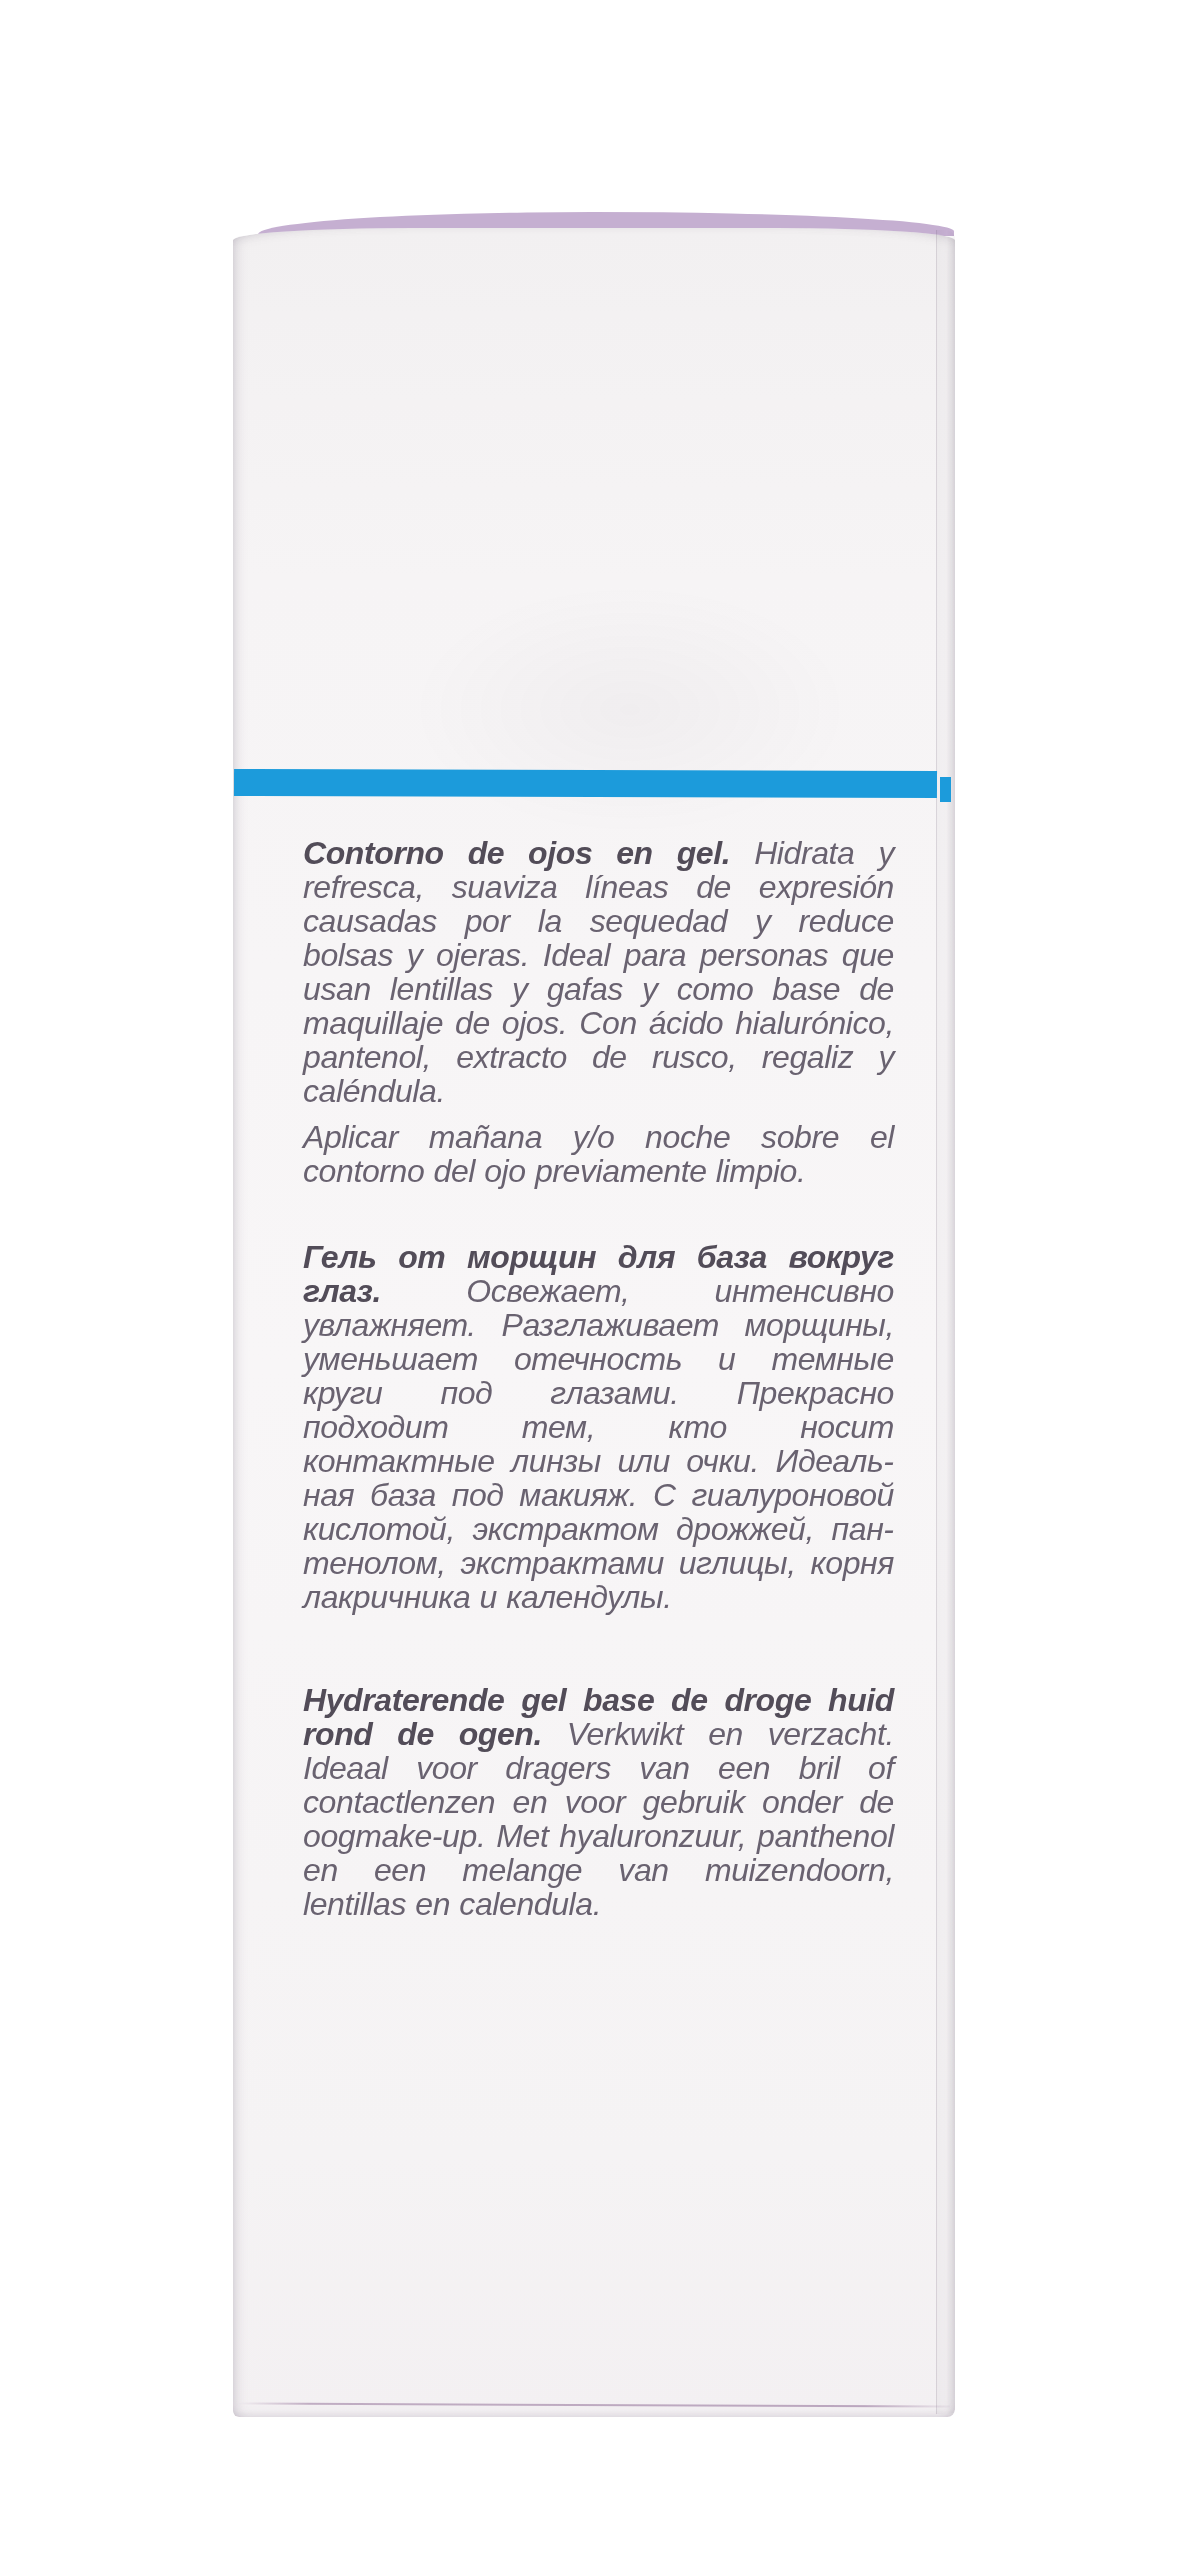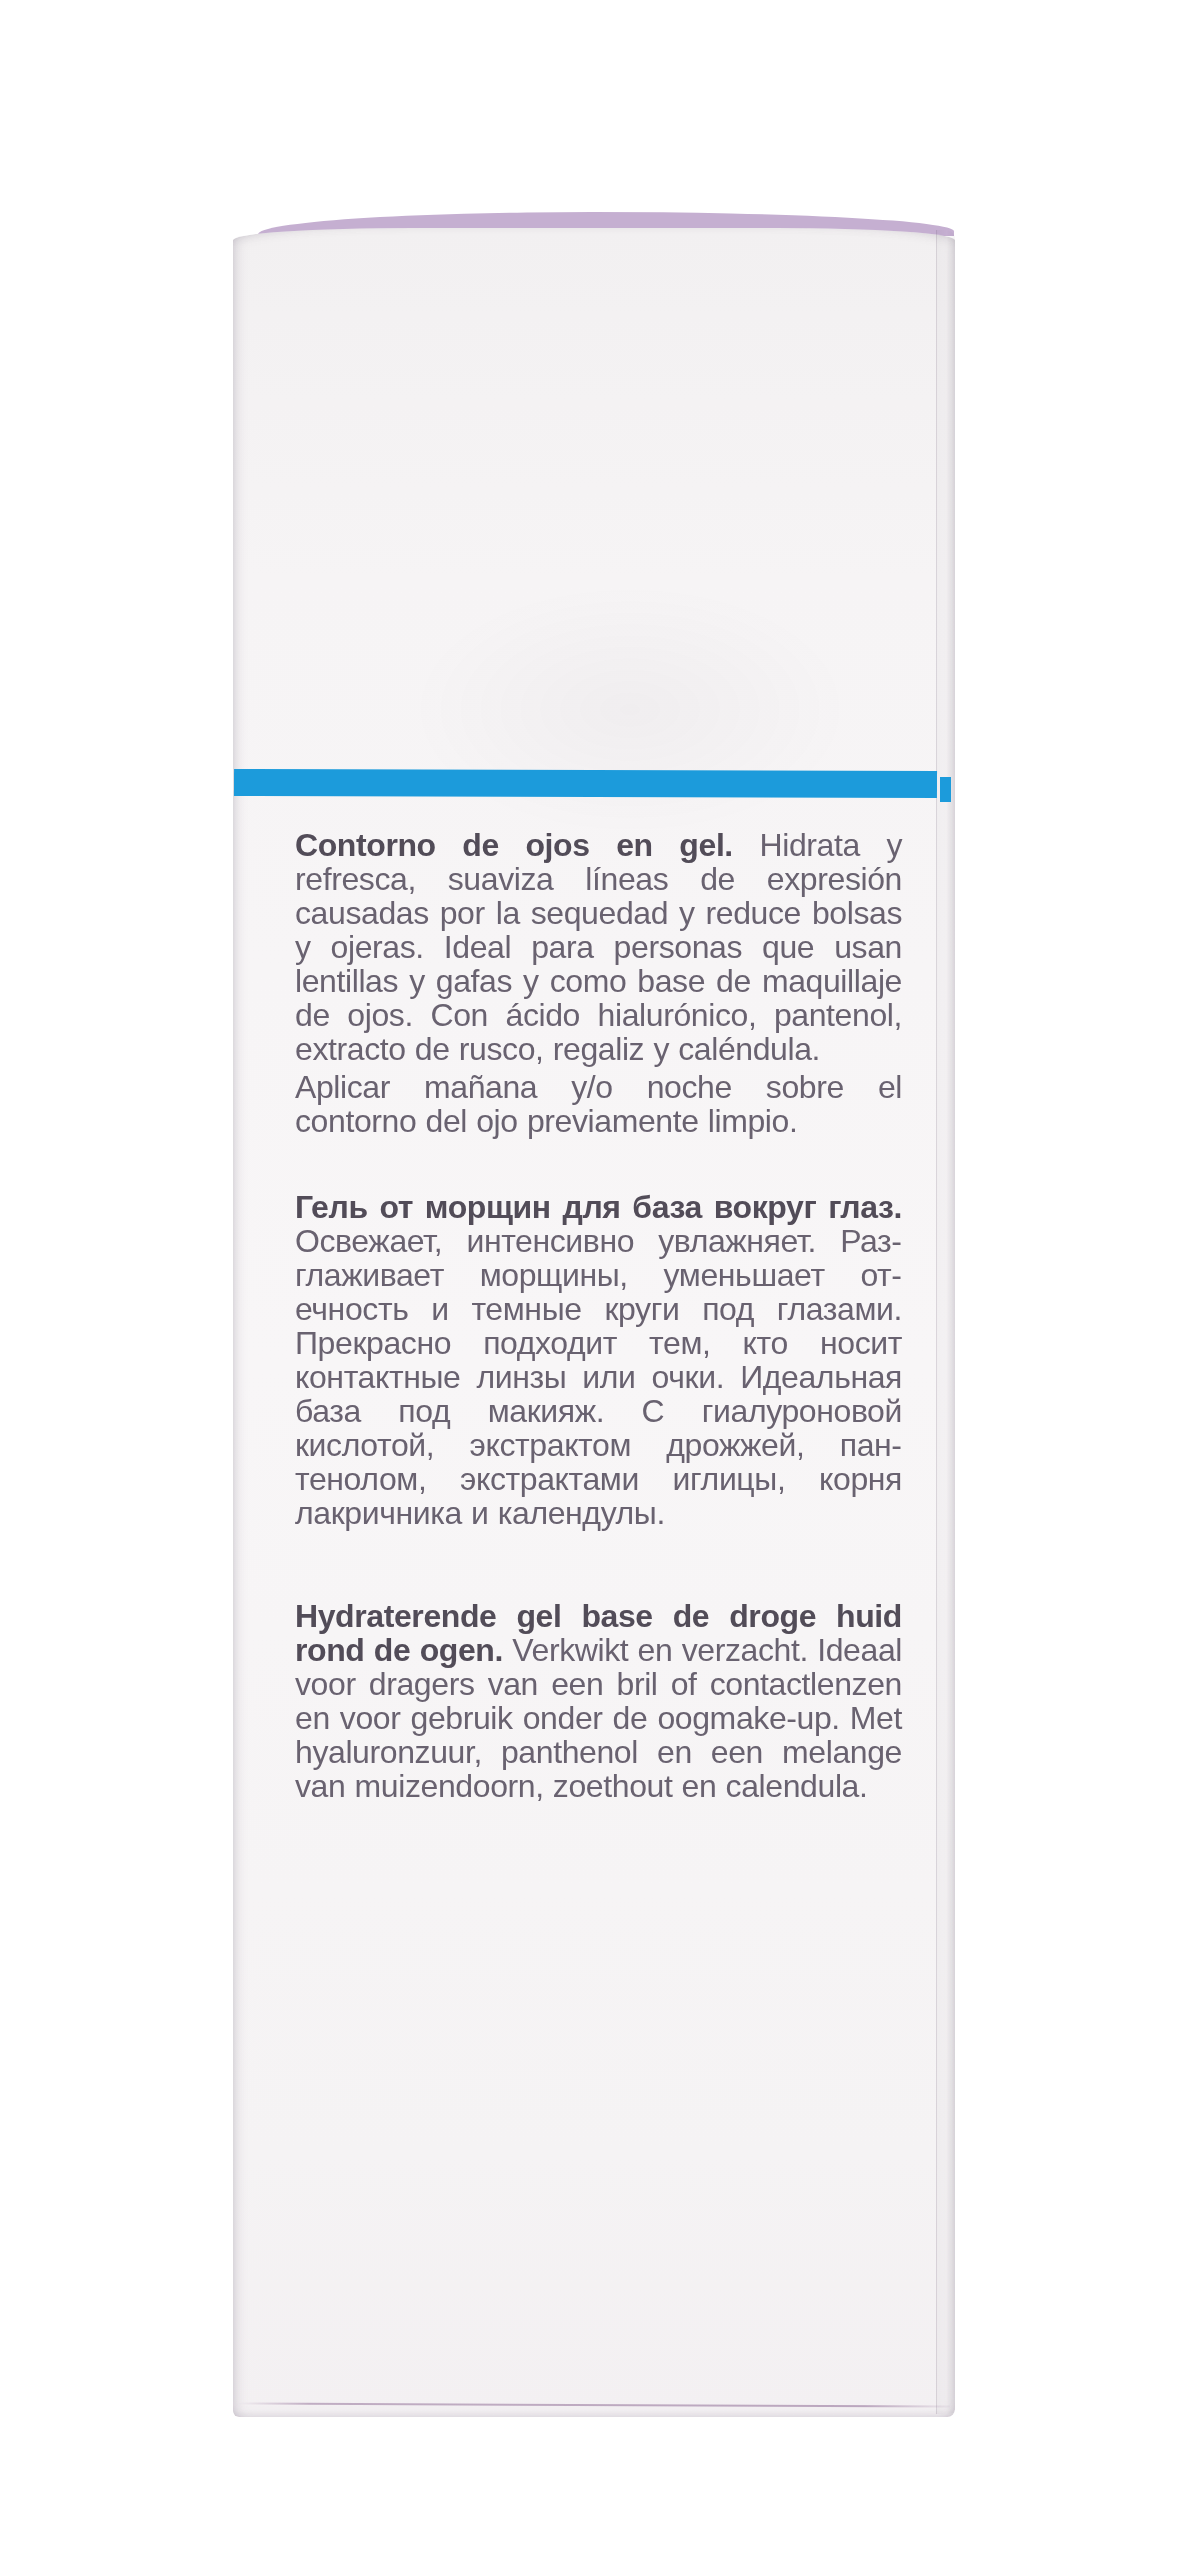--- a/index.html
+++ b/index.html
@@ -51,23 +51,23 @@
   .bottom-crease {
     position:absolute; left:4.5px; right:6px; bottom:12px; height:1.5px;
     background:linear-gradient(90deg, rgba(158,126,160,0), rgba(150,118,156,0.55) 10%,
                 rgba(150,118,156,0.6) 88%, rgba(158,126,160,0.08));
     transform:rotate(0.25deg);
   }
 
   
   .text-area { position:absolute; left:58px; top:612px; width:615px; }
   .para {
-    margin:4px; font-size:32px; line-height:34px; text-align:justify;
+    margin:12px; font-size:32px; line-height:34px; text-align:justify;
     letter-spacing:-0.4px; word-spacing:0.7px; color:#696270;
-    -webkit-hyphens:manual; hyphens:manual;
+    -webkit-hyphens:manual; hyphens:manual;font-style:italic;
   }
   .lead { font-weight:700; color:#524c58; }
   .block-ru { margin-top:52px; }
   .block-nl { margin-top:69px; }
   .block-zh { margin-top:37px; }
   .para-zh {
     font-size:30px; line-height:37px; letter-spacing:5.2px;
     color:#6d6672; word-spacing:0;
   }
 </style>
@@ -88,20 +88,20 @@
       <section class="block block-es">
         <p class="para"><b class="lead">Contorno de ojos en gel.</b> <span>Hidrata y refresca, suaviza líneas de expresión causadas por la sequedad y reduce bolsas y ojeras. Ideal para personas que usan lentillas y gafas y como base de maquillaje de ojos. Con áci­do hialurónico, pantenol, extracto de rusco, regaliz y caléndula.</span></p>
         <p class="para">Aplicar mañana y/o noche sobre el contorno del ojo previamente limpio.</p>
       </section>
 
       <section class="block block-ru">
         <p class="para"><b class="lead">Гель от морщин для база вокруг глаз.</b> <span>Освежает, интенсивно увлажняет. Раз­глаживает морщины, уменьшает от­ечность и темные круги под глазами. Прекрасно подходит тем, кто носит контактные линзы или очки. Идеаль­ная база под макияж. С гиалуроновой кислотой, экстрактом дрожжей, пан­тенолом, экстрактами иглицы, корня лакричника и календулы.</span></p>
       </section>
 
       <section class="block block-nl">
-        <p class="para"><b class="lead">Hydraterende gel base de droge huid rond de ogen.</b> <span>Verkwikt en ver­zacht. Ideaal voor dragers van een bril of contactlenzen en voor gebruik onder de oogmake-up. Met hyaluron­zuur, panthenol en een melange van muizendoorn, zoethout en calendula.</span></p>
+        <p class="para"><b class="lead">Hydraterende gel base de droge huid rond de ogen.</b> <span>Verkwikt en ver­zacht. Ideaal voor dragers van een bril of contactlenzen en voor gebruik onder de oogmake-up. Met hyaluron­zuur, panthenol en een melange van muizendoorn, lentillas en calendula.</span></p>
       </section>
 
 
     </div>
   </div>
 </div>
 
 
 </body></html>

